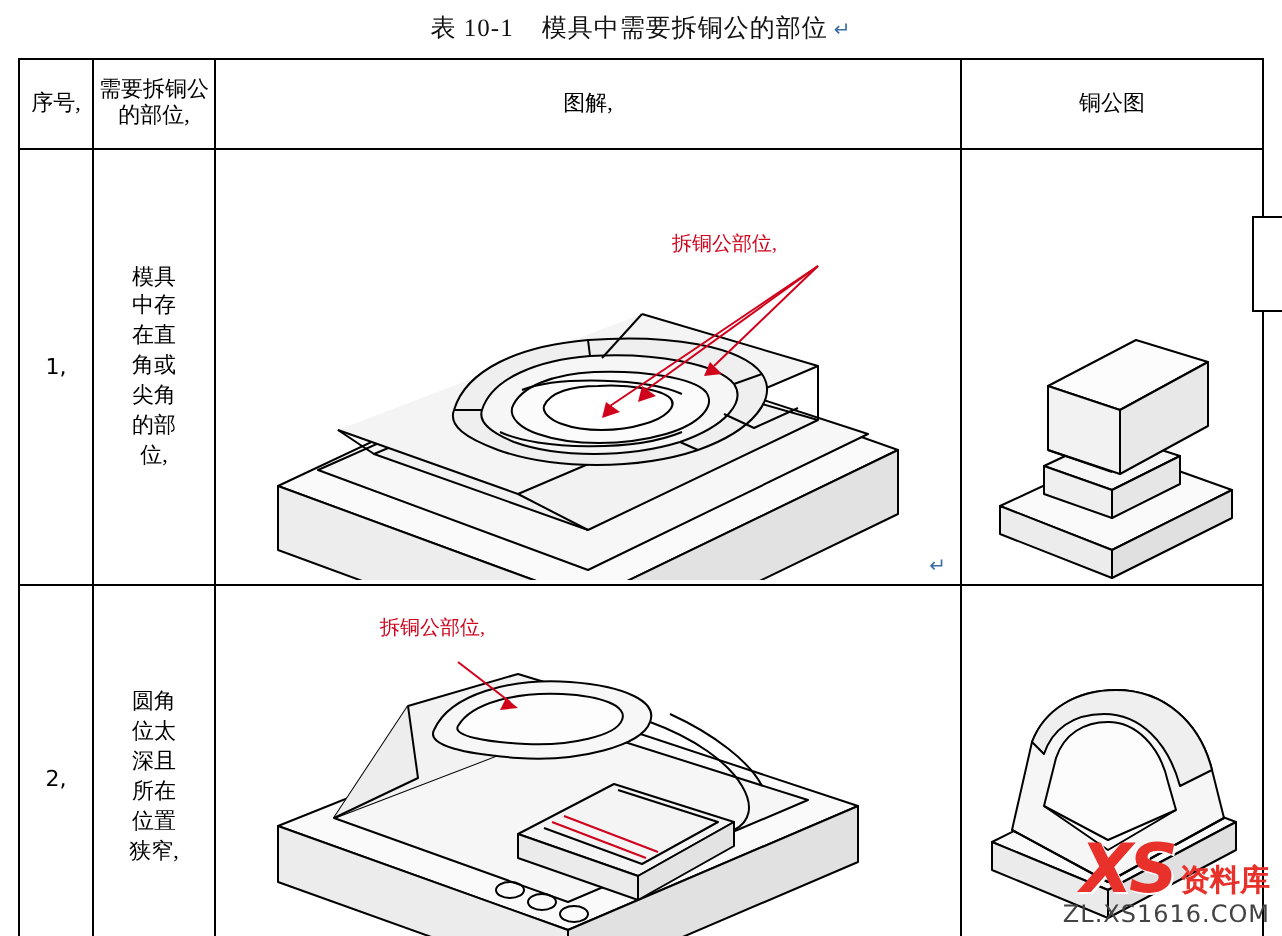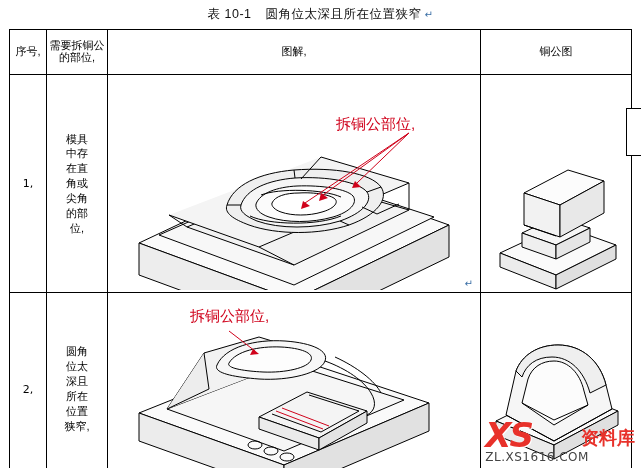--- a/index.html
+++ b/index.html
@@ -47,27 +47,27 @@
     line-height:1.15;
   }
 
   .rowcell-no{height:215px;font-size:11px;}
   .rowcell-part{line-height:1.35;font-size:11px;padding:16px;}
   .figcell{height:215px;padding:0;}
   .cucell{height:215px;padding:0;}
 
   .row2 .rowcell-no,.row2 .figcell,.row2 .cucell{height:190px;}
 
-  .cjk{font-family:Liberation Sans, sans-serif;}
+  .cjk{font-family:Liberation Serif, serif;}
 
   
   .draw{position:absolute;inset:0;}
   .label{
     position:absolute;
-    font-size:15px;
+    font-size:10px;
     color:#d0021b;
     white-space:nowrap;
   }
   .pilcrow{
     position:absolute;
     font-size:10px;
     color:#3a6ea5;
   }
 
   
@@ -85,43 +85,42 @@
     letter-spacing:-2px;
     line-height:30px;
     text-shadow:1px 1px 0 #fff;
   }
   .wm .zl{
     font-size:12px;
     color:#444;
     letter-spacing:0.5px;
   }
   .wm .zlcn{
-    font-size:18px;
+    font-size:15px;
     font-weight:bold;
     color:#e8312a;
-    margin-left:46px;
   }
   .wm .row1{display:flex;align-items:flex-end;justify-content:flex-end;gap:3px;}
 
   .corner{
     position:absolute;
     right:0;top:108px;
     width:14px;height:46px;
     border:1px solid #000;
     border-right:none;
     background:#fff;
   }
 </style>
 </head>
 <body>
 
 <div class="page">
 
   <div class="title">
-    <span class="num cjk">表 10-1</span><span class="cjk">圆角位太深且所在位置狭窄</span><span class="pilcrow" style="position:static;margin-left:3px;">↵</span>
+    <span class="num cjk">表 10-1</span><span class="cjk">模具中需要拆铜公的部位</span><span class="pilcrow" style="position:static;margin-left:3px;">↵</span>
   </div>
 
   <table class="main">
     <tbody>
         <tr>
       <td class="col-no hdr">
         <span class="vtext cjk">序号,</span>
       </td>
       <td class="col-part hdr">
         <span class="vtext cjk">需要拆铜公的部位,</span>

